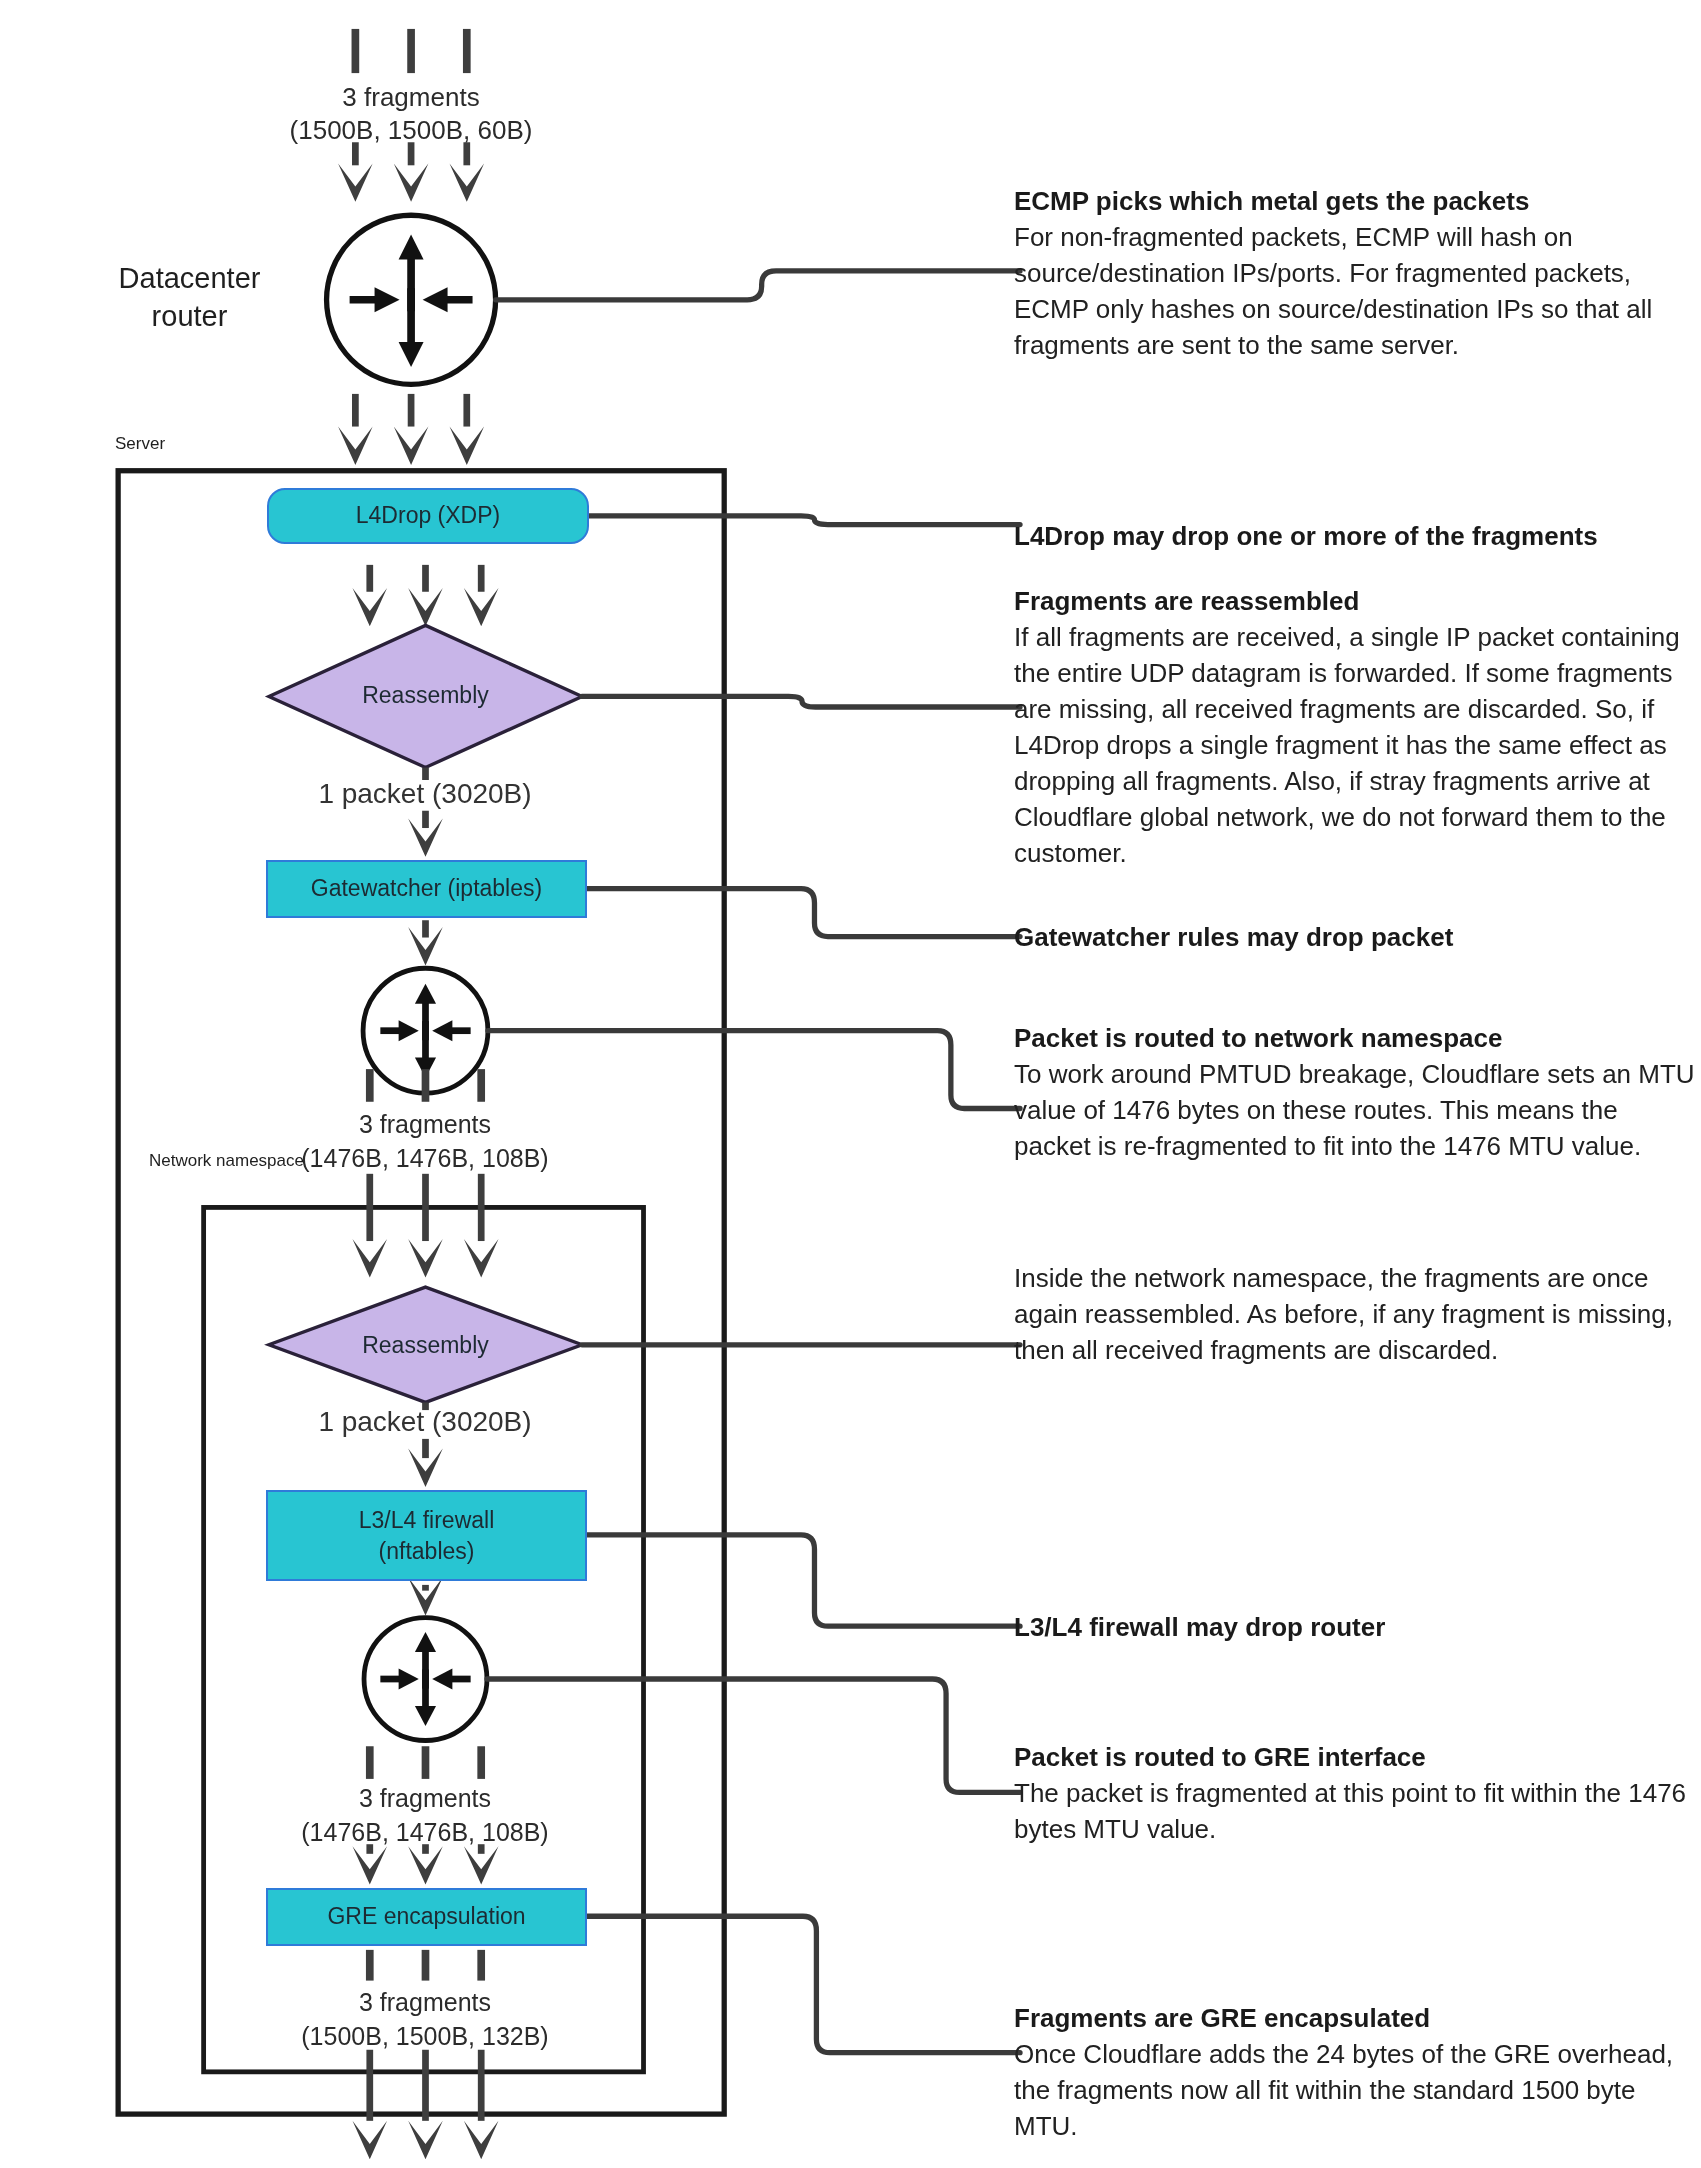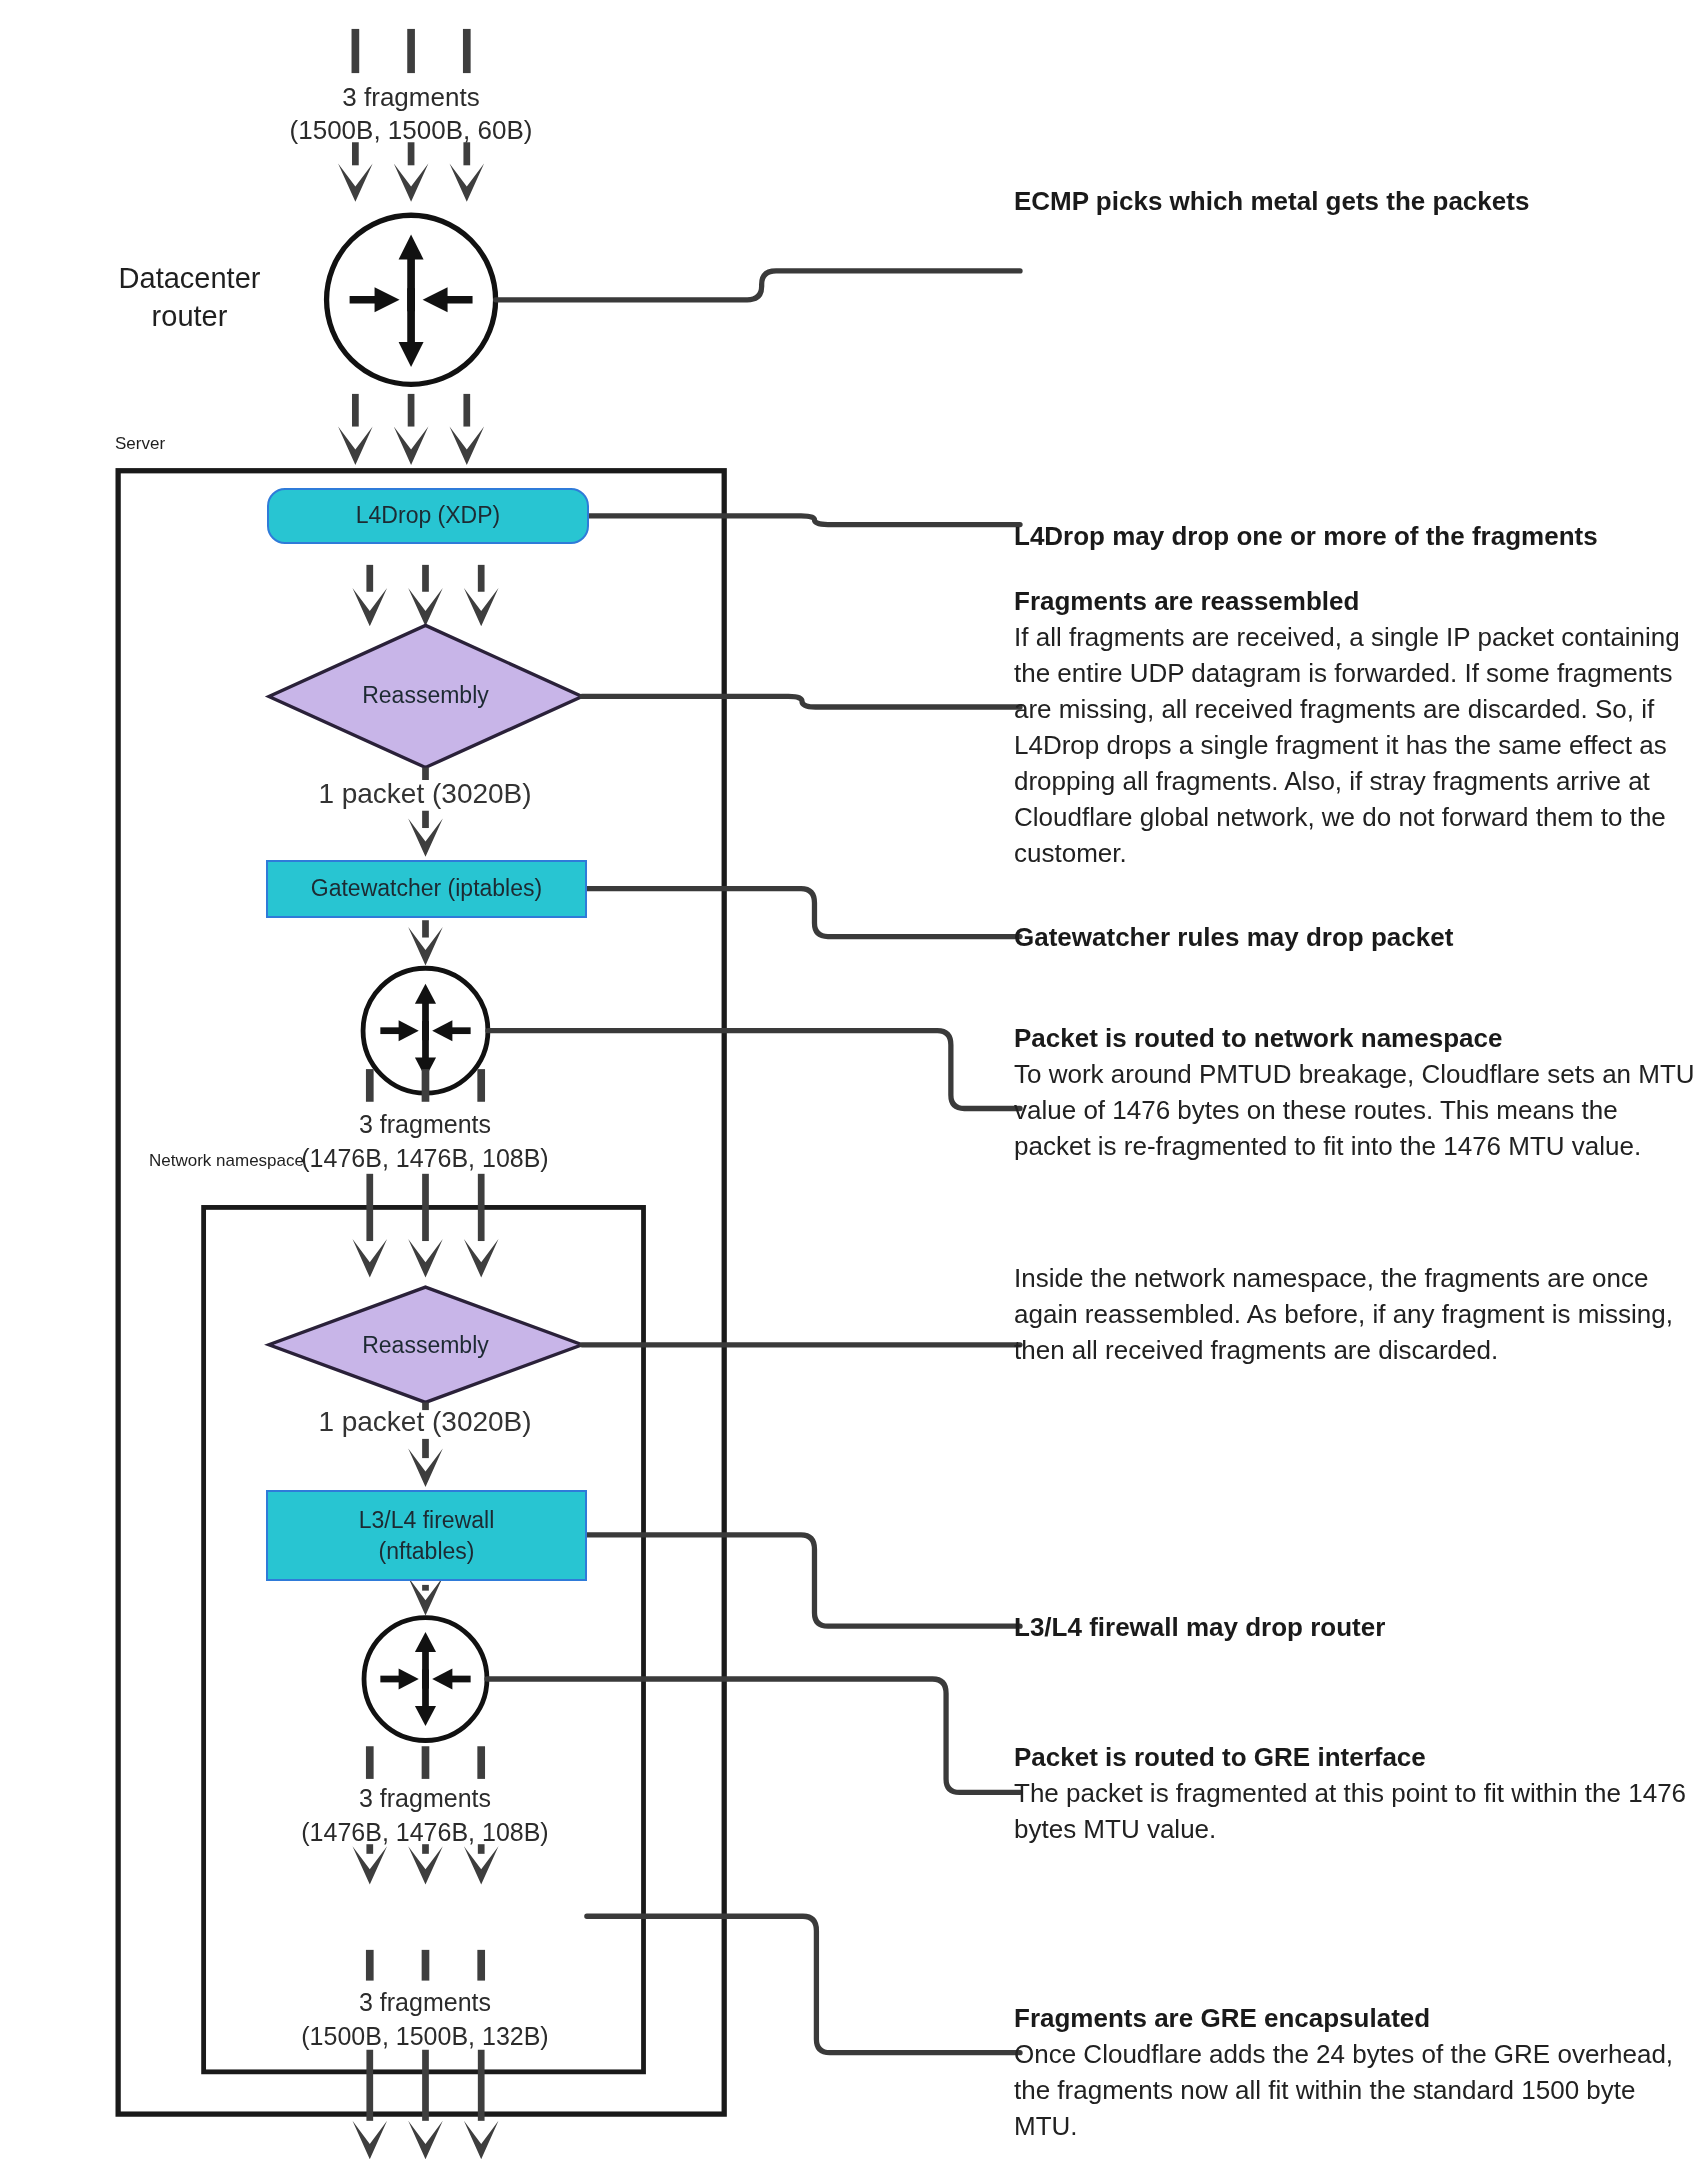--- a/index.html
+++ b/index.html
@@ -237,28 +237,30 @@
   <div class="proc" style="left:266px;top:1490px;width:321px;height:91px;flex-direction:column;line-height:31px;">
     <div>L3/L4 firewall</div>
     <div>(nftables)</div>
   </div>
 
   <div class="frag" style="left:257px;top:1781px;">
     <div>3 fragments</div>
     <div>(1476B, 1476B, 108B)</div>
   </div>
 
+  <div class="proc" style="left:266px;top:1888px;width:321px;height:58px;">GRE encapsulation</div>
 
   <div class="frag" style="left:257px;top:1985px;">
     <div>3 fragments</div>
     <div>(1500B, 1500B, 132B)</div>
   </div>
 
   <div class="ann" style="top:183px;">
     <div class="ann-title">ECMP picks which metal gets the packets</div>
+    <div class="ann-body">For non-fragmented packets, ECMP will hash on source/destination IPs/ports. For fragmented packets, ECMP only hashes on source/destination IPs so that all fragments are sent to the same server.</div>
   </div>
   <div class="ann" style="top:507px;margin-top:11px;">
     <div class="ann-title">L4Drop may drop one or more of the fragments</div>
   </div>
   <div class="ann" style="top:583px;">
     <div class="ann-title">Fragments are reassembled</div>
     <div class="ann-body">If all fragments are received, a single IP packet containing the entire UDP datagram is forwarded. If some fragments are missing, all received fragments are discarded. So, if L4Drop drops a single fragment it has the same effect as dropping all fragments. Also, if stray fragments arrive at Cloudflare global network, we do not forward them to the customer.</div>
   </div>
   <div class="ann" style="top:919px;">
     <div class="ann-title">Gatewatcher rules may drop packet</div>

